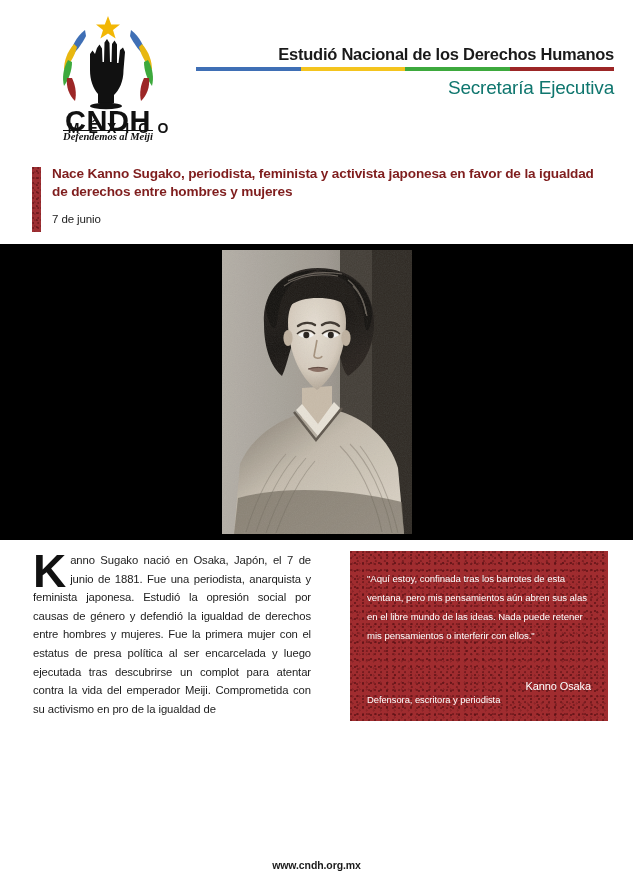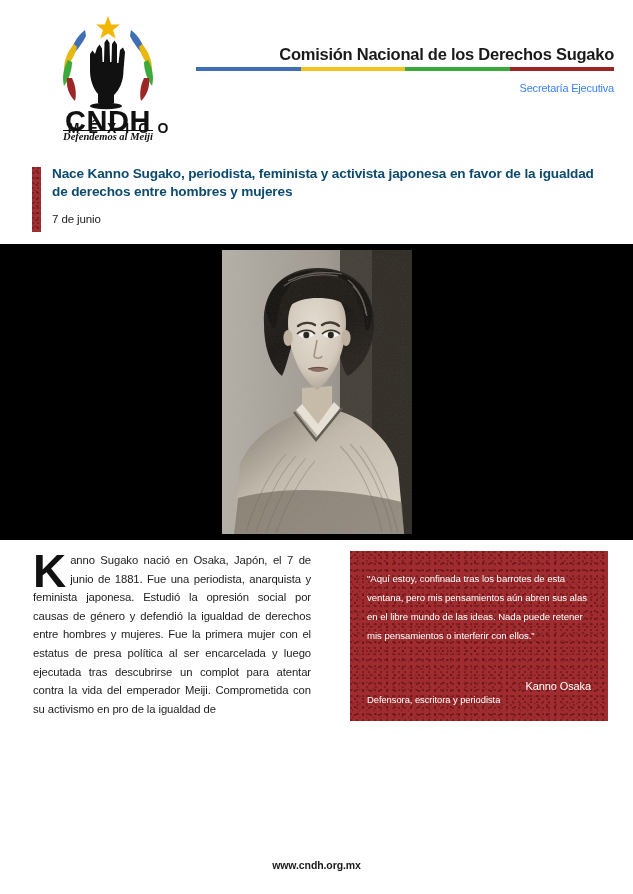--- a/index.html
+++ b/index.html
@@ -54,23 +54,23 @@
   }
   .color-rule {
     display: flex;
     width: 418px;
     height: 4px;
     margin-top: 3px;
   }
   .color-rule span { flex: 1 1 25%; height: 4px; display: block; }
   .org-sub {
     margin-top: 7px;
-    font-size: 11px;
+    font-size: 19px;
     font-weight: normal;
-    color: #3b82f6;
+    color: #0f766e;
     line-height: 20px;
     letter-spacing: -0.2px;
   }
 
   
   .title-block {
     position: absolute;
     left: 32px;
     top: 165px;
     width: 570px;
@@ -88,21 +88,21 @@
       radial-gradient(circle at 45% 85%, rgba(120,30,32,.5) 0.8px, transparent 1.1px);
     background-size: 5px 5px, 7px 7px, 6px 6px;
   }
   .headline {
     position: absolute;
     left: 20px;
     top: 0;
     width: 545px;
     font-size: 13.6px;
     font-weight: bold;
-    color: #0c4a6e;
+    color: #7f1d1d;
     line-height: 18px;
     letter-spacing: -0.15px;
   }
   .dateline {
     position: absolute;
     left: 20px;
     top: 48px;
     font-size: 11.5px;
     font-weight: normal;
     color: #222222;
@@ -250,21 +250,21 @@
         <ellipse cx="61" cy="98" rx="16" ry="3.2" fill="#111111"></ellipse>
 
         <text x="63" y="123" text-anchor="middle" font-family="Liberation Sans, sans-serif" font-size="29" font-weight="bold" letter-spacing="0.5" fill="#111111">CNDH</text>
       </svg>
       <div style="position:absolute;left:0;top:112px;width:126px;text-align:right;font-size:14px;font-weight:bold;letter-spacing:2.6px;color:#111;">M É X I C O</div>
       <div style="position:absolute;left:18px;top:122px;width:90px;border-top:1px solid #111;"></div>
       <div style="position:absolute;left:0;top:123px;width:126px;text-align:center;font-family:'Liberation Serif',serif;font-style:italic;font-weight:bold;font-size:10.5px;color:#111;">Defendemos al Meiji</div>
     </div>
 
     <div class="org-block">
-      <div class="org-title">Comisión Nacional de los Derechos Sugako</div>
+      <div class="org-title">Estudió Nacional de los Derechos Humanos</div>
       <div class="color-rule">
         <span style="background:#3f6fb5"></span>
         <span style="background:#f4c41e"></span>
         <span style="background:#3da93d"></span>
         <span style="background:#9c2626"></span>
       </div>
       <div class="org-sub">Secretaría Ejecutiva</div>
     </div>
   </div>
 

